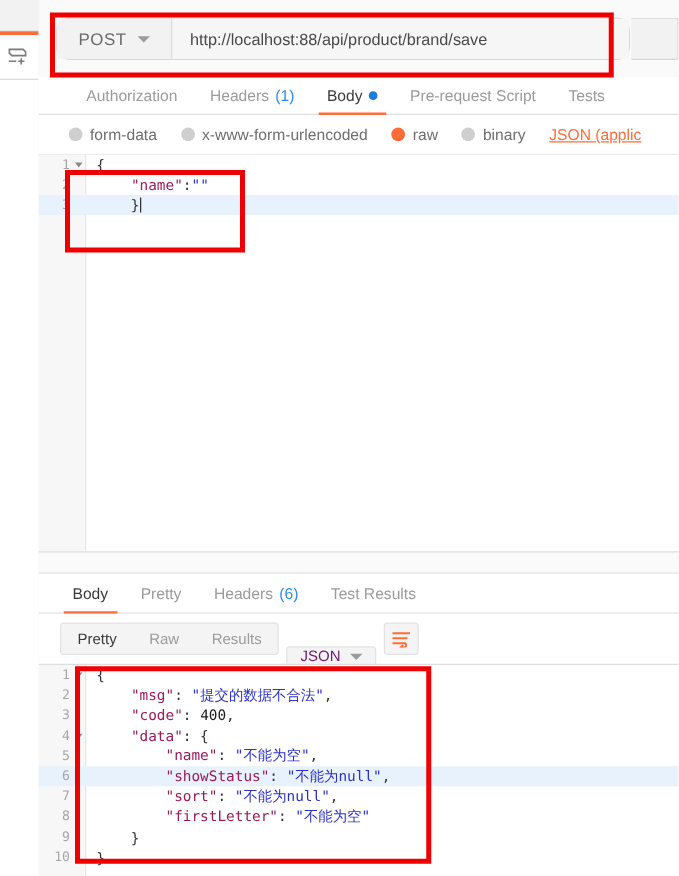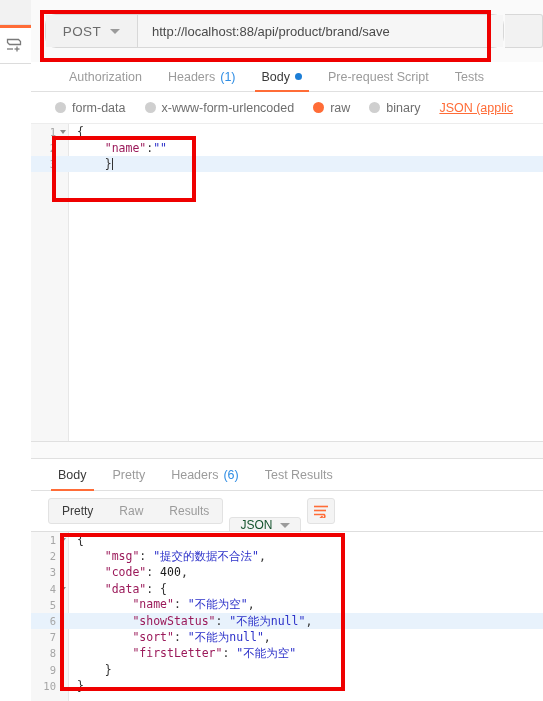--- a/index.html
+++ b/index.html
@@ -244,21 +244,21 @@
     font-size: 12px; color: #9b9b9b;
     cursor: pointer;
   }
   .seg-item.active { color: #3a3a3a; }
   .fmt-select {
     display: flex; align-items: center; gap: 8px;
     height: 17px; padding: 0 10px;
     background: #f4f4f4;
     border: 1px solid #e2e2e2;
     border-radius: 3px;
-    font-size: 12px; color: #14532d;
+    font-size: 12px; color: #701a75;
     cursor: pointer;
     margin-top: 28px;
   }
   .wrap-btn {
     width: 28px; height: 26px;
     background: #f4f4f4;
     border: 1px solid #e2e2e2;
     border-radius: 3px;
     display: flex; align-items: center; justify-content: center;
     cursor: pointer;

